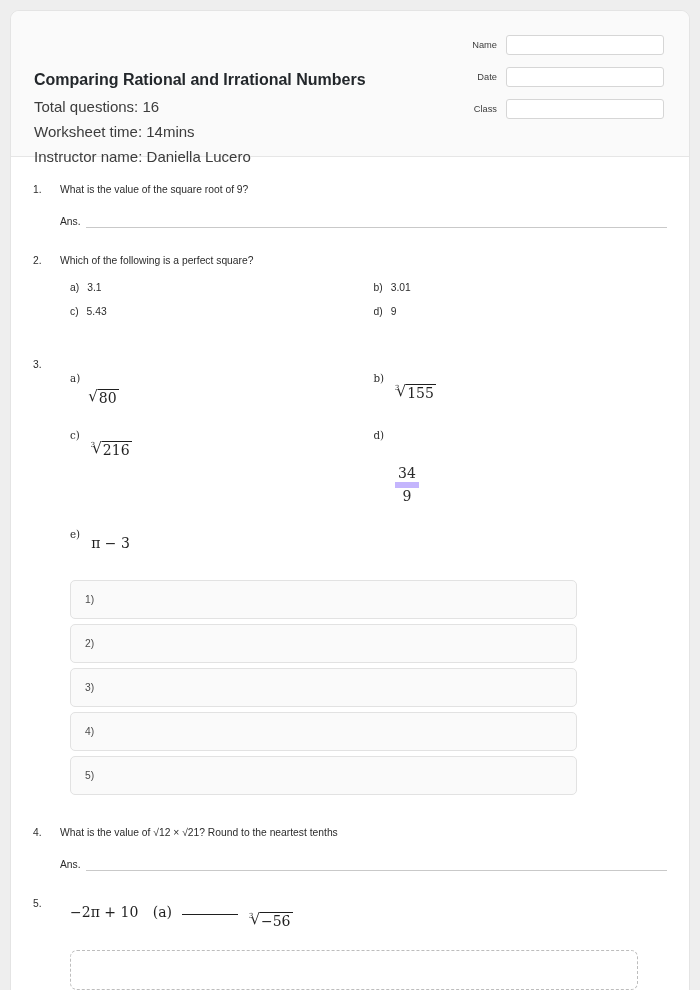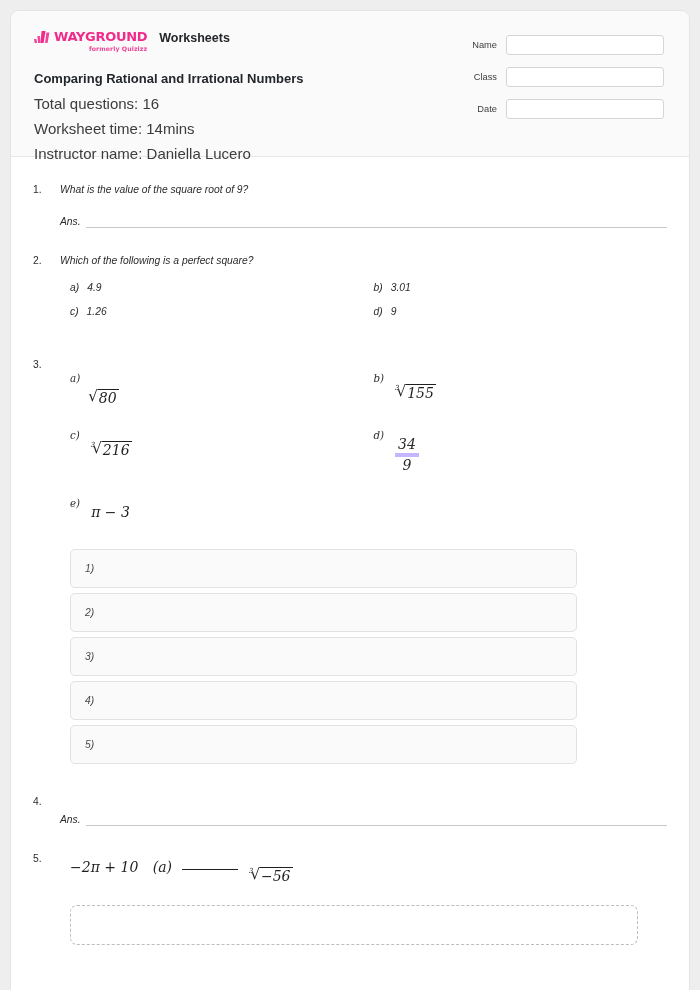--- a/index.html
+++ b/index.html
@@ -77,21 +77,21 @@
     color: #23272b;
     margin-left: 12px;
     margin-top: 1px;
   }
   .meta-block {
     position: absolute;
     left: 23px;
     top: 60px;
   }
   .meta-title {
-    font-size: 13px;
+    font-size: 16px;
     font-weight: bold;
     color: #23272b;
     margin-bottom: 9px;
   }
   .meta-line {
     font-size: 15px;
     color: #3c3c3c;
     margin-bottom: 8px;
   }
   .fields {
@@ -136,21 +136,20 @@
   }
   .q-num {
     width: 27px;
     flex: 0 0 27px;
     font-size: 10.3px;
     color: #2b2b2b;
     padding-top: 1px;
   }
   .q-body {
     flex: 1 1 auto;
-    font-style: italic;
   }
   .q-text {
     font-size: 10.3px;
     color: #2b2b2b;
     line-height: 14px;
   }
   .ans-row {
     display: flex;
     align-items: flex-start;
     margin-top: 19px;
@@ -215,21 +214,21 @@
     padding: 1px 2px 0 1px;
     line-height: 15px;
   }
   .frac {
     display: inline-block;
     text-align: center;
     font-family: "DejaVu Serif", serif;
     font-size: 14px;
     line-height: 17px;
   }
-  .frac-num { display: block; border-bottom: 4px solid #c4b5fd; padding: 0 3px; }
+  .frac-num { display: block; border-bottom: 6px solid #c4b5fd; padding: 0 3px; margin-top: 29px; }
   .frac-den { display: block; padding: 0 3px; }
 
   .order-boxes { margin-top: 6px; padding-left: 10px; }
   .order-box {
     height: 39px;
     background: #fafafa;
     border: 1px solid #e2e2e2;
     border-radius: 5px;
     box-sizing: border-box;
     display: flex;
@@ -264,54 +263,39 @@
   .sp-3 { height: 26px; }
   .sp-q1 { height: 26px; }
 </style>
 </head>
 <body>
 
 <div class="page">
 
   <div class="sheet-header">
 
-    <div class="brand-row">
-      <div class="logo-block">
-        <div class="logo-main">
-          <svg class="logo-mark" width="17" height="12" viewBox="0 0 17 12">
-            <polygon points="0,8 2.4,8 3.1,12 0.7,12" fill="#f0439a"></polygon>
-            <polygon points="3.4,5 5.8,5 6.5,12 4.1,12" fill="#f0439a"></polygon>
-            <polygon points="7.6,0 11.6,0 9.6,12 6.4,12" fill="#f02b8b"></polygon>
-            <polygon points="12.4,1.5 15.4,1.5 13.6,12 11.1,12" fill="#f0439a"></polygon>
-          </svg>
-          <span class="logo-word">WAYGROUND</span>
-        </div>
-        <span class="logo-sub">formerly Quizizz</span>
-      </div>
-      <span class="worksheets-title">Worksheets</span>
-    </div>
 
     <div class="meta-block">
       <div class="meta-title">Comparing Rational and Irrational Numbers</div>
       <div class="meta-line">Total questions: 16</div>
       <div class="meta-line">Worksheet time: 14mins</div>
       <div class="meta-line">Instructor name: Daniella Lucero</div>
     </div>
 
     <div class="fields">
       <div class="field-row">
         <span class="field-label">Name</span>
         <input class="field-input" type="text" placeholder="" style="">
       </div>
       <div class="field-row">
+        <span class="field-label">Date</span>
+        <input class="field-input" type="text" placeholder="" style="">
+      </div>
+      <div class="field-row">
         <span class="field-label">Class</span>
-        <input class="field-input" type="text" placeholder="" style="">
-      </div>
-      <div class="field-row">
-        <span class="field-label">Date</span>
         <input class="field-input" type="text" placeholder="" style="">
       </div>
     </div>
   </div>
 
   <div class="sheet-body">
 
     <div class="sp-q1"></div>
 
     <div class="question">
@@ -327,29 +311,29 @@
 
     <div class="sp-1"></div>
 
     <div class="question">
       <div class="q-num">2.</div>
       <div class="q-body">
         <div class="q-text">Which of the following is a perfect square?</div>
         <div class="options">
           <div class="option">
             <span class="opt-key">a)</span>
-            <span class="opt-val">4.9</span>
+            <span class="opt-val">3.1</span>
           </div>
           <div class="option">
             <span class="opt-key">b)</span>
             <span class="opt-val">3.01</span>
           </div>
           <div class="option">
             <span class="opt-key">c)</span>
-            <span class="opt-val">1.26</span>
+            <span class="opt-val">5.43</span>
           </div>
           <div class="option">
             <span class="opt-key">d)</span>
             <span class="opt-val">9</span>
           </div>
         </div>
       </div>
     </div>
 
     <div class="sp-2"></div>
@@ -429,20 +413,21 @@
           </div>
         </div>
       </div>
     </div>
 
     <div class="sp-3"></div>
 
     <div class="question">
       <div class="q-num">4.</div>
       <div class="q-body">
+        <div class="q-text">What is the value of √12 × √21? Round to the neartest tenths</div>
         <div class="ans-row">
           <span class="ans-label">Ans.</span>
           <span class="ans-line"></span>
         </div>
       </div>
     </div>
 
     <div class="sp-3"></div>
 
     <div class="question">

